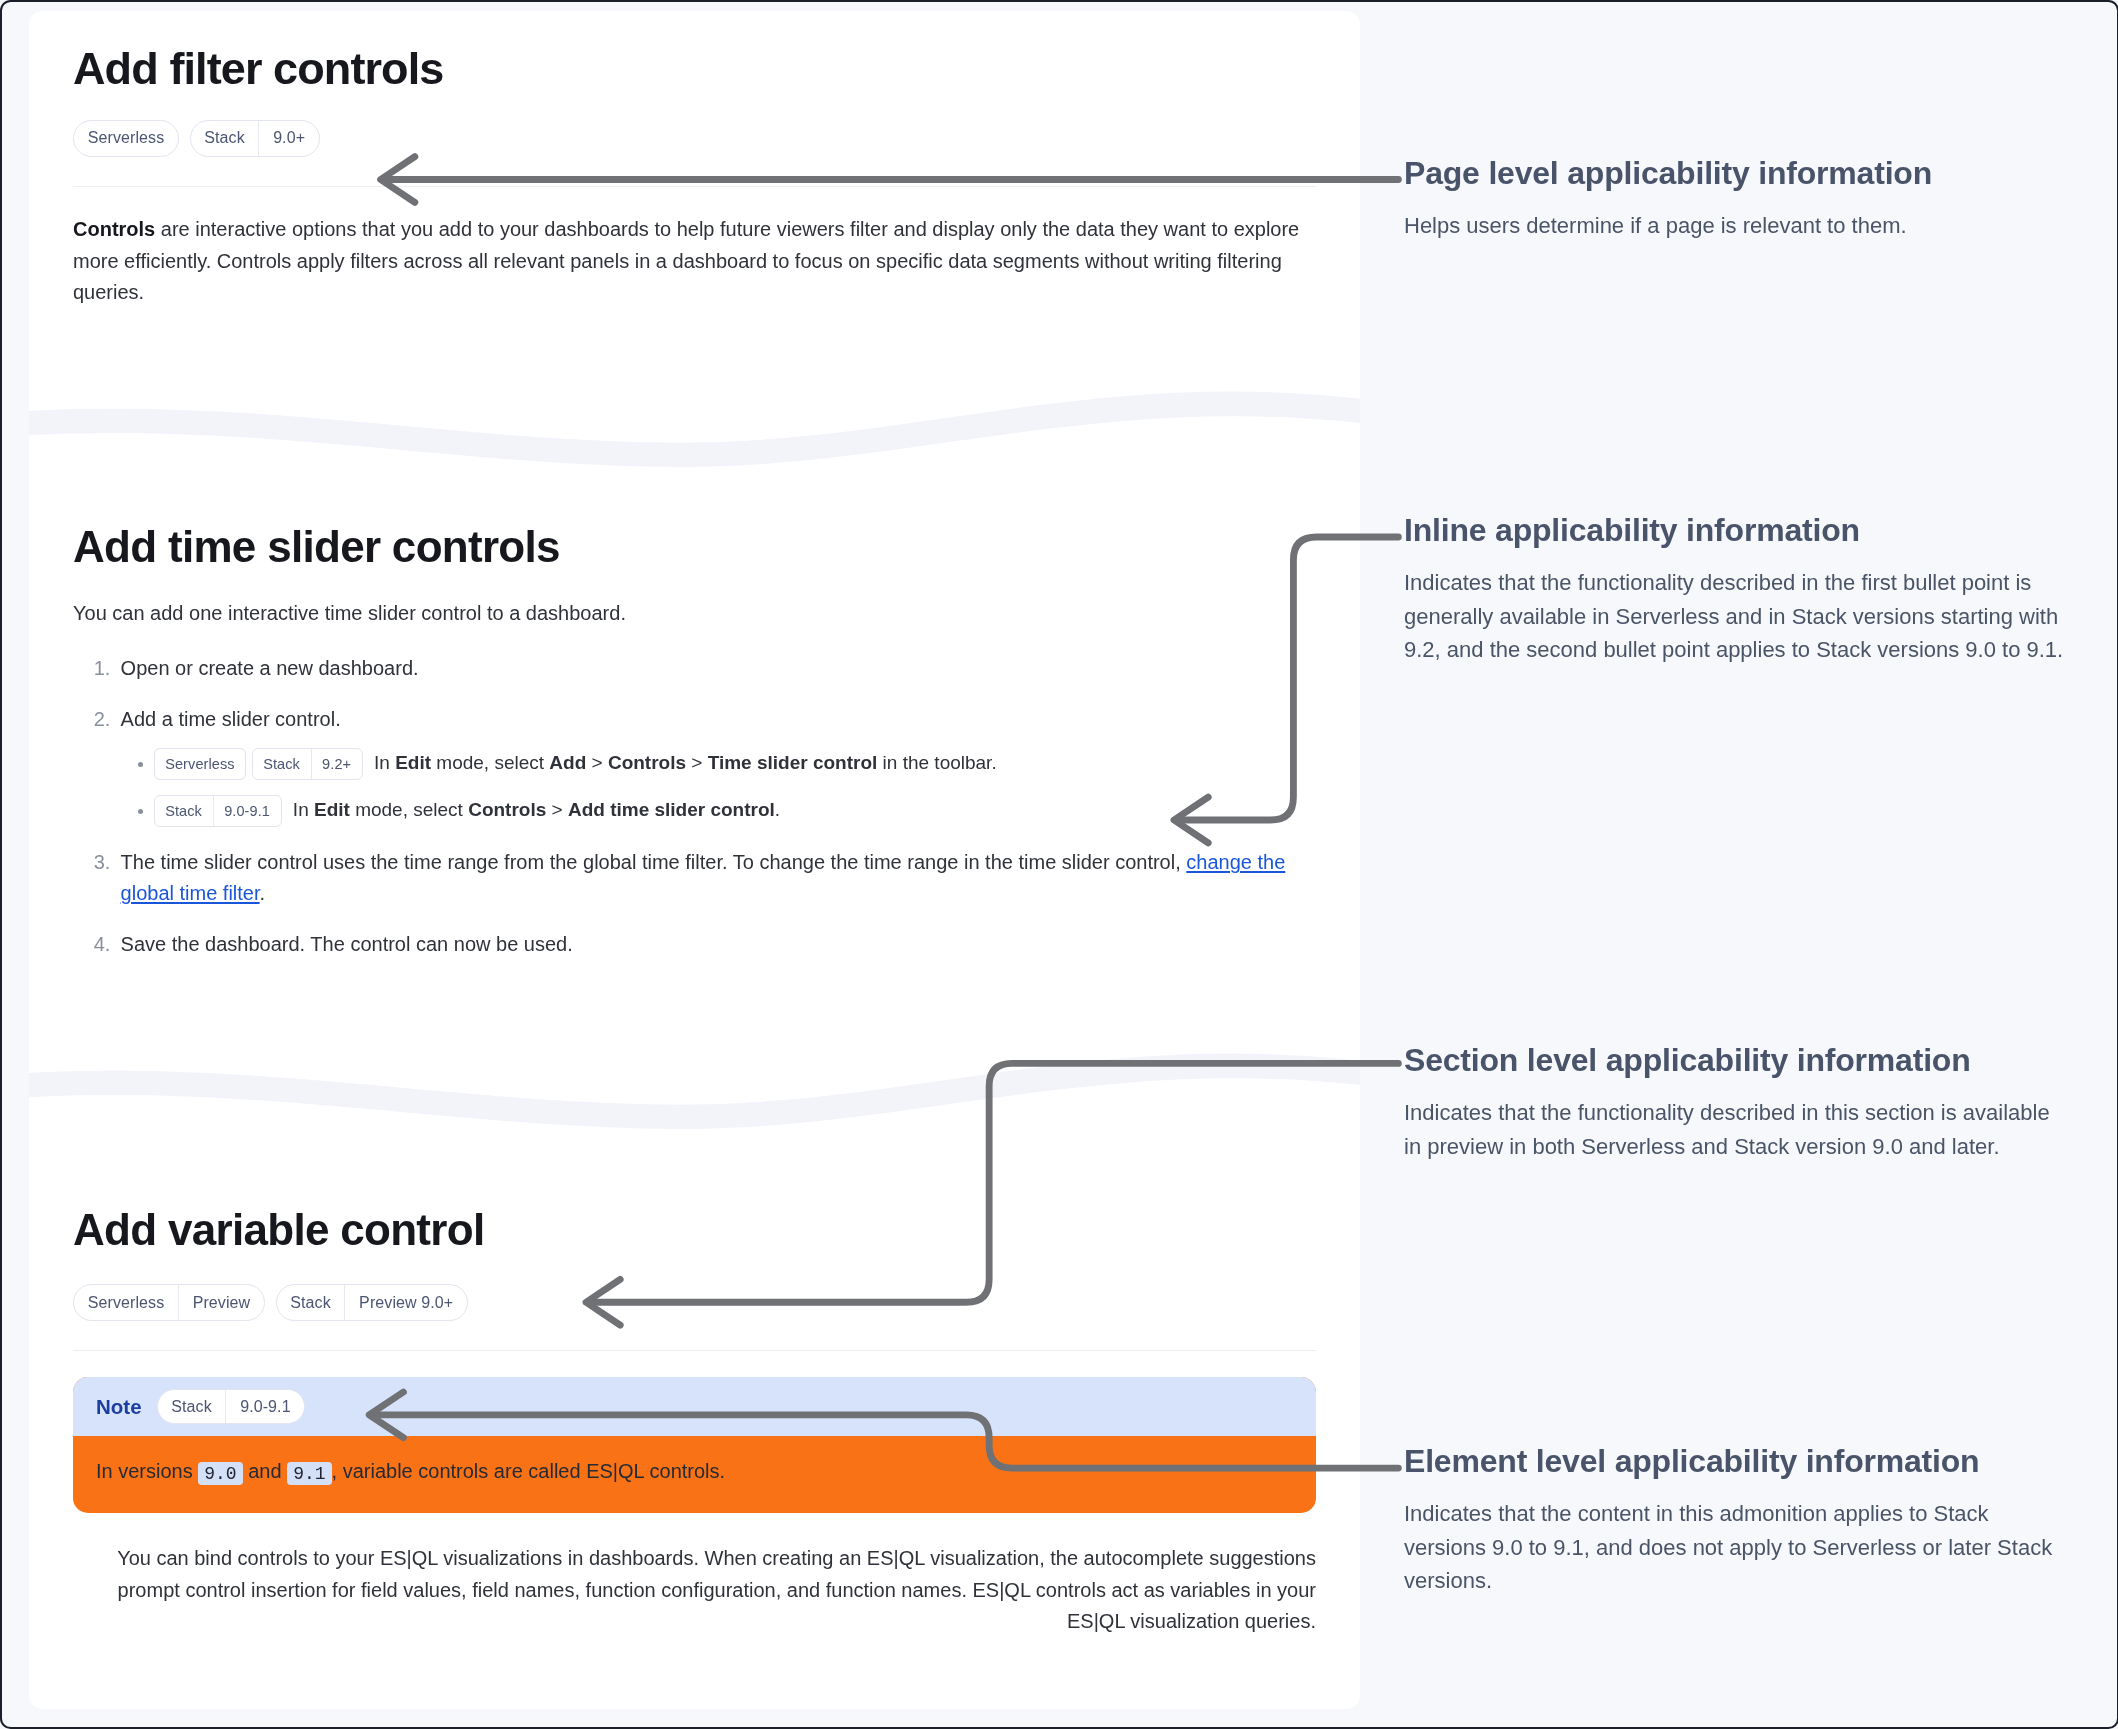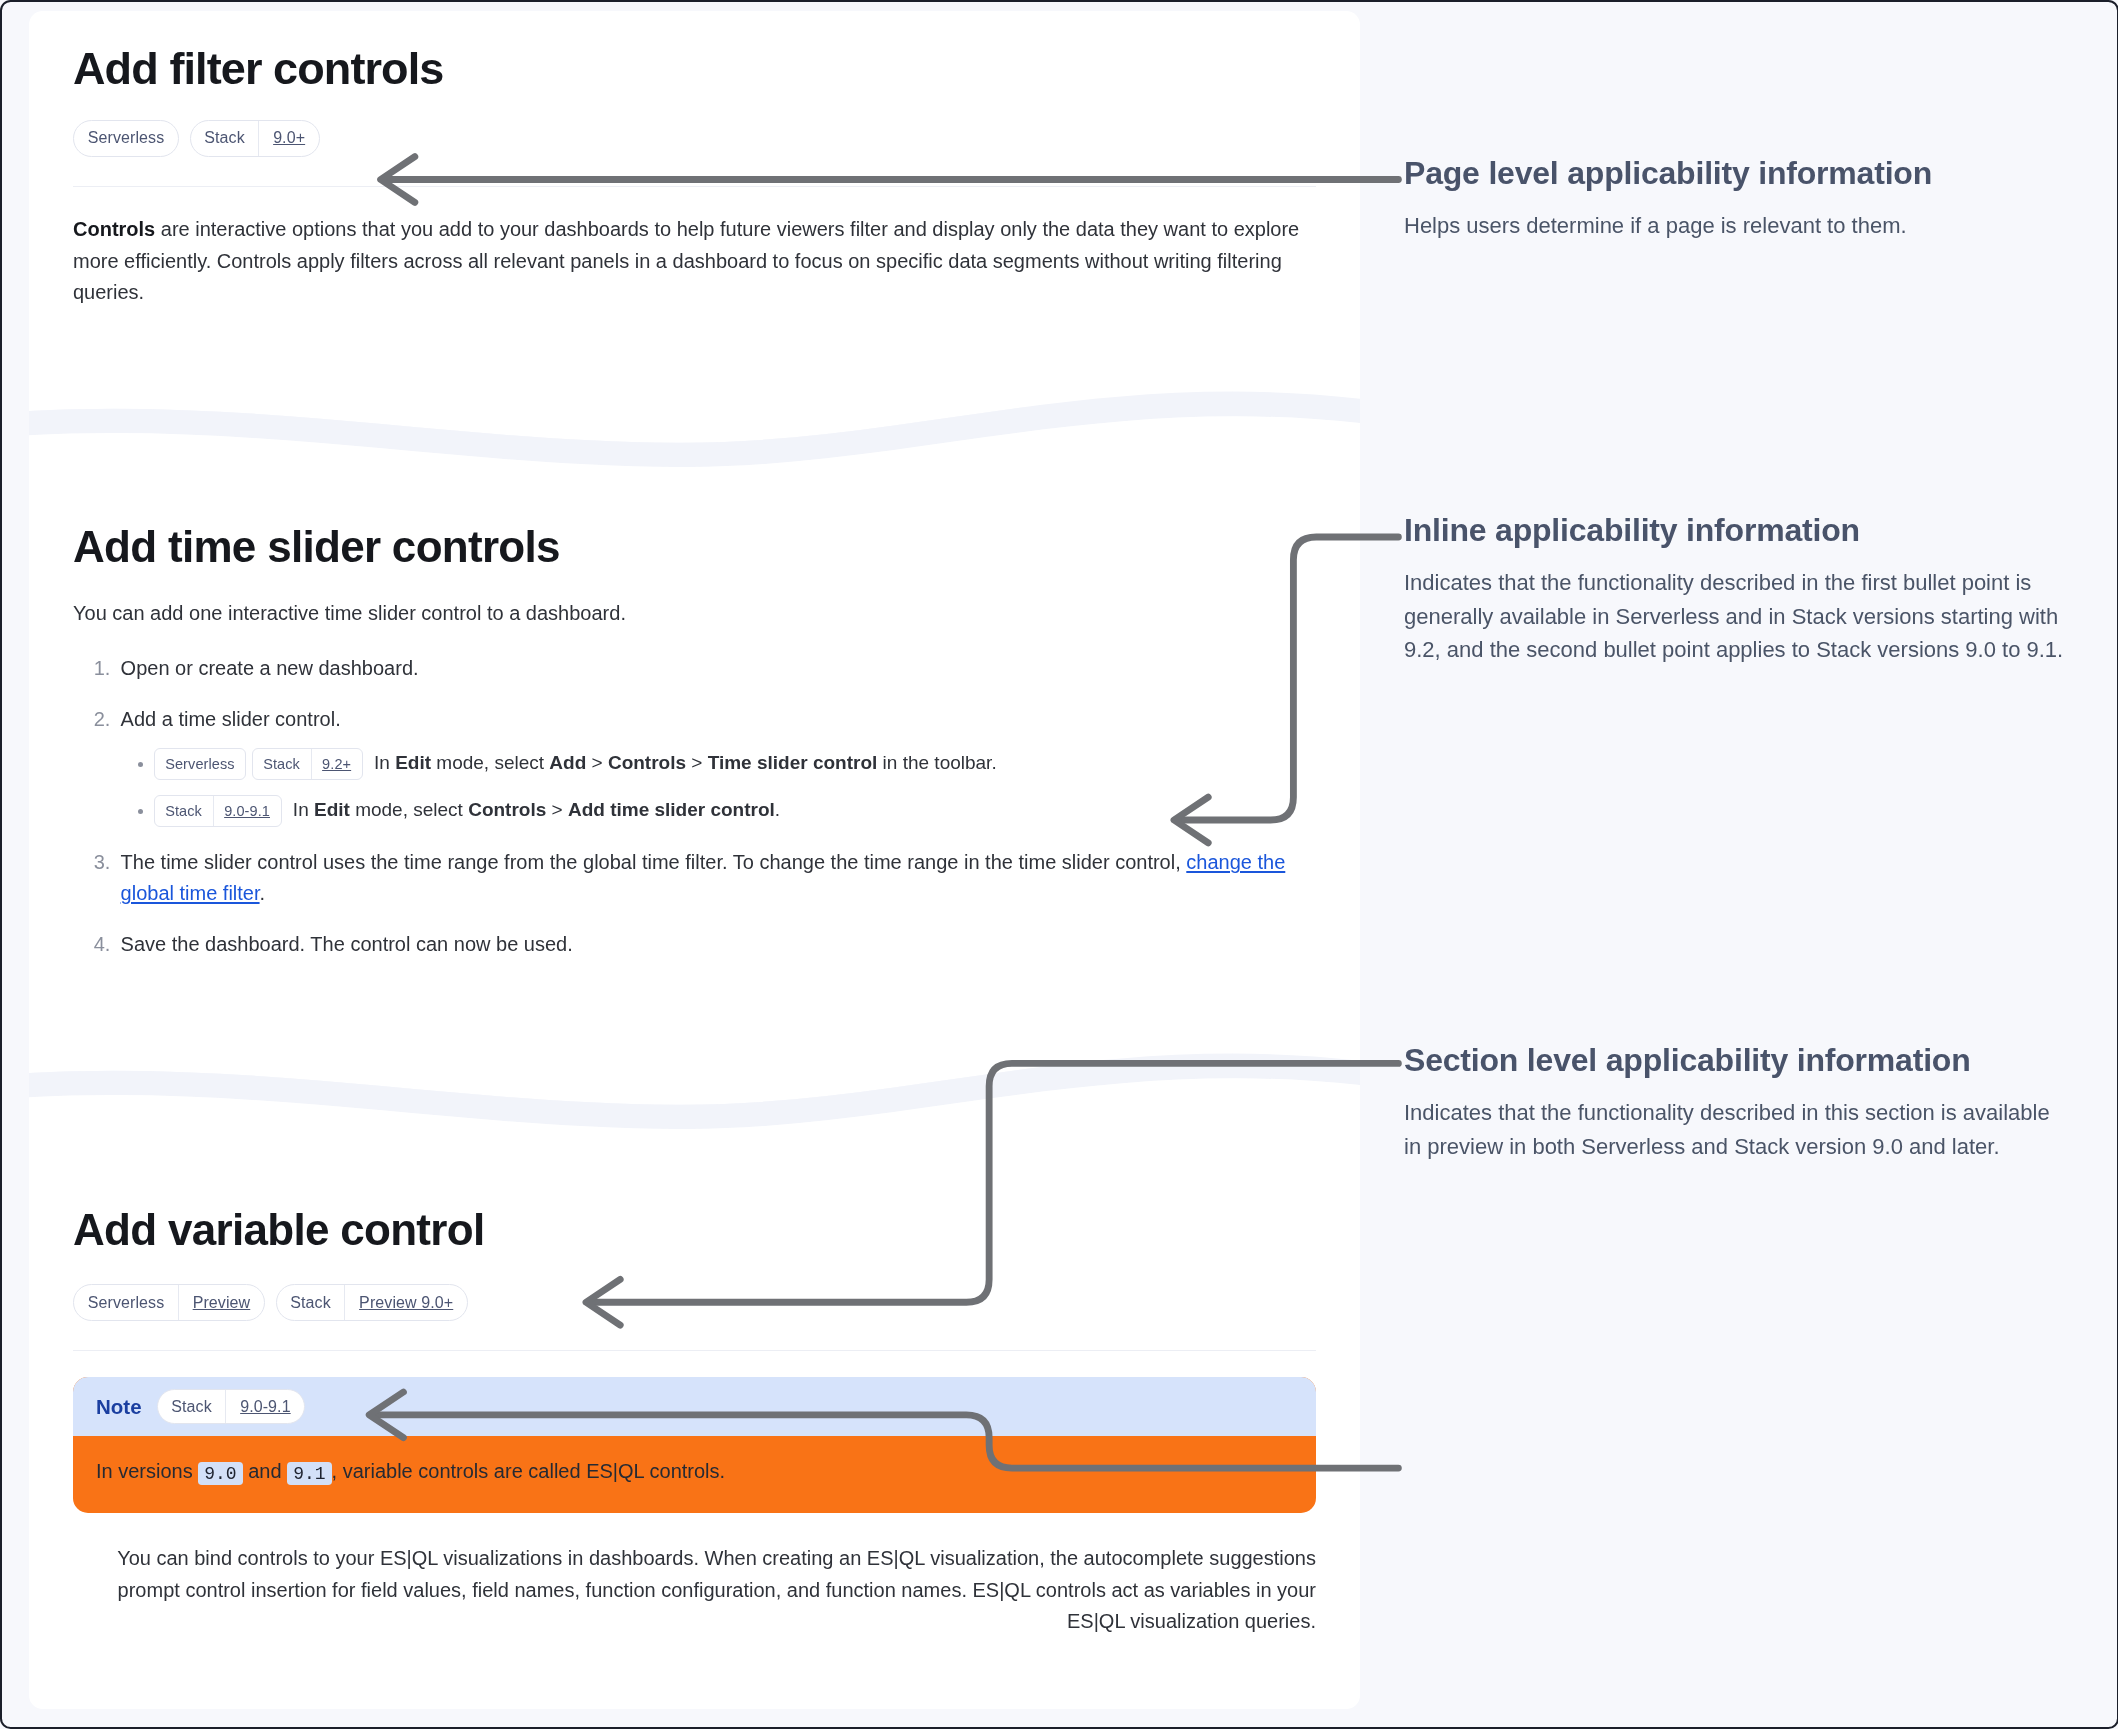--- a/index.html
+++ b/index.html
@@ -102,21 +102,21 @@
   }
   .badge .seg {
     display: flex;
     align-items: center;
     padding: 0 13.7px;
     font-size: 16px;
     color: #4c5572;
     white-space: nowrap;
     letter-spacing: 0.1px;
   }
-  .badge .seg + .seg { border-left: 1.2px solid #e6e9f1; text-decoration: underline; }
+  .badge .seg + .seg { border-left: 1.2px solid #e6e9f1; }
 
   
   .badge.inline-badge {
     border-radius: 6px;
     height: 30px;
     vertical-align: middle;
   }
   .badge.inline-badge .seg {
     font-size: 14.5px;
     padding: 0 10.6px;
@@ -360,20 +360,24 @@
   <div class="anno" id="anno2">
     <h3>Inline applicability information</h3>
     <p>Indicates that the functionality described in the first bullet point is generally available in Serverless and in Stack versions starting with 9.2, and the second bullet point applies to Stack versions 9.0 to 9.1.</p>
   </div>
 
   <div class="anno" id="anno3">
     <h3>Section level applicability information</h3>
     <p>Indicates that the functionality described in this section is available in preview in both Serverless and Stack version 9.0 and later.</p>
   </div>
 
+  <div class="anno" id="anno4">
+    <h3>Element level applicability information</h3>
+    <p>Indicates that the content in this admonition applies to Stack versions 9.0 to 9.1, and does not apply to Serverless or later Stack versions.</p>
+  </div>
 
   <svg id="connectors" width="2119" height="1729" viewBox="0 0 2785 2273">
     <g fill="none" stroke="#6f7175" stroke-width="9" stroke-linecap="round" stroke-linejoin="round">
 
       <path d="M1838,236 L505,236"></path>
       <path d="M545,206 L500,236 L545,266"></path>
 
       <path d="M1838,706 L1730,706 Q1700,706 1700,736 L1700,1048 Q1700,1078 1670,1078 L1548,1078"></path>
       <path d="M1588,1048 L1543,1078 L1588,1108"></path>
 

